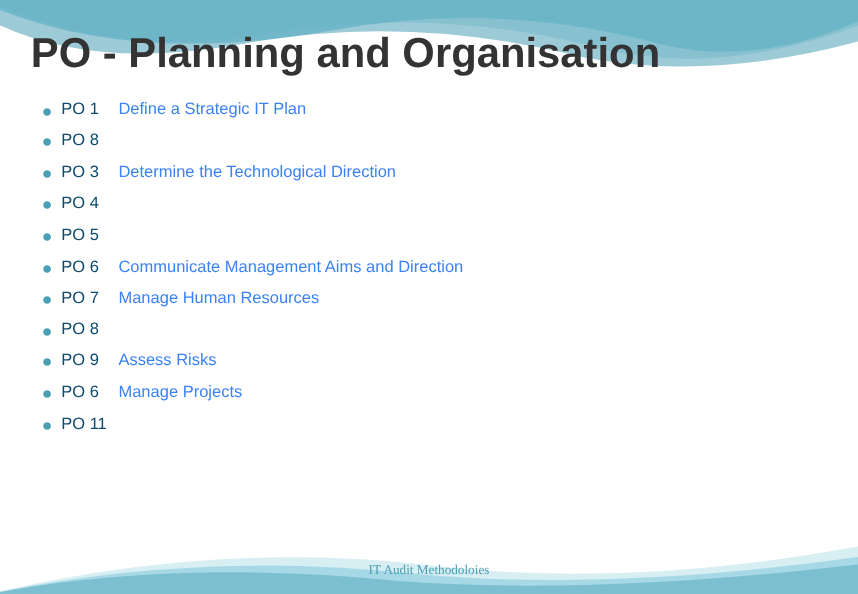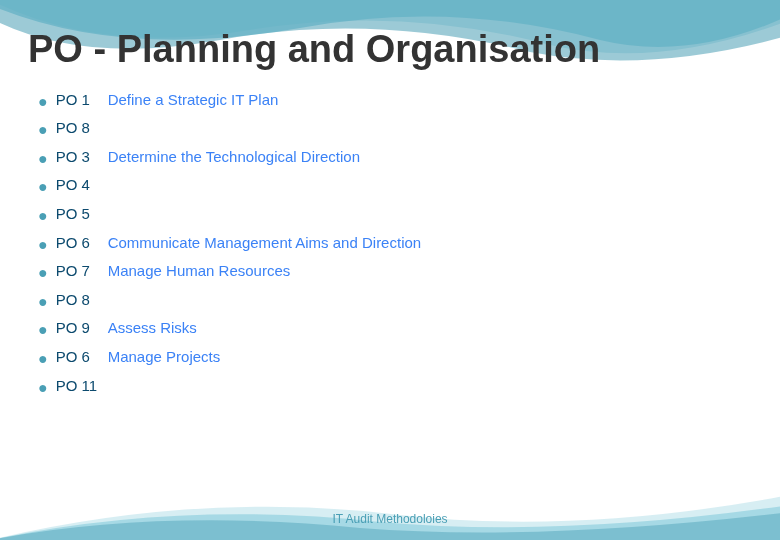--- a/index.html
+++ b/index.html
@@ -98,20 +98,21 @@
 
     .footer-text {
       position: absolute;
       bottom: 14px;
       left: 0;
       right: 0;
       text-align: center;
       font-size: 12px;
       color: #4a9fb5;
       z-index: 3;
+      font-family: Liberation Serif, serif;
     }
   </style>
 </head>
 <body>
 
 <div class="slide">
 
   <div class="wave-top">
     <svg width="780" height="90" viewBox="0 0 780 90" xmlns="http://www.w3.org/2000/svg">
 

